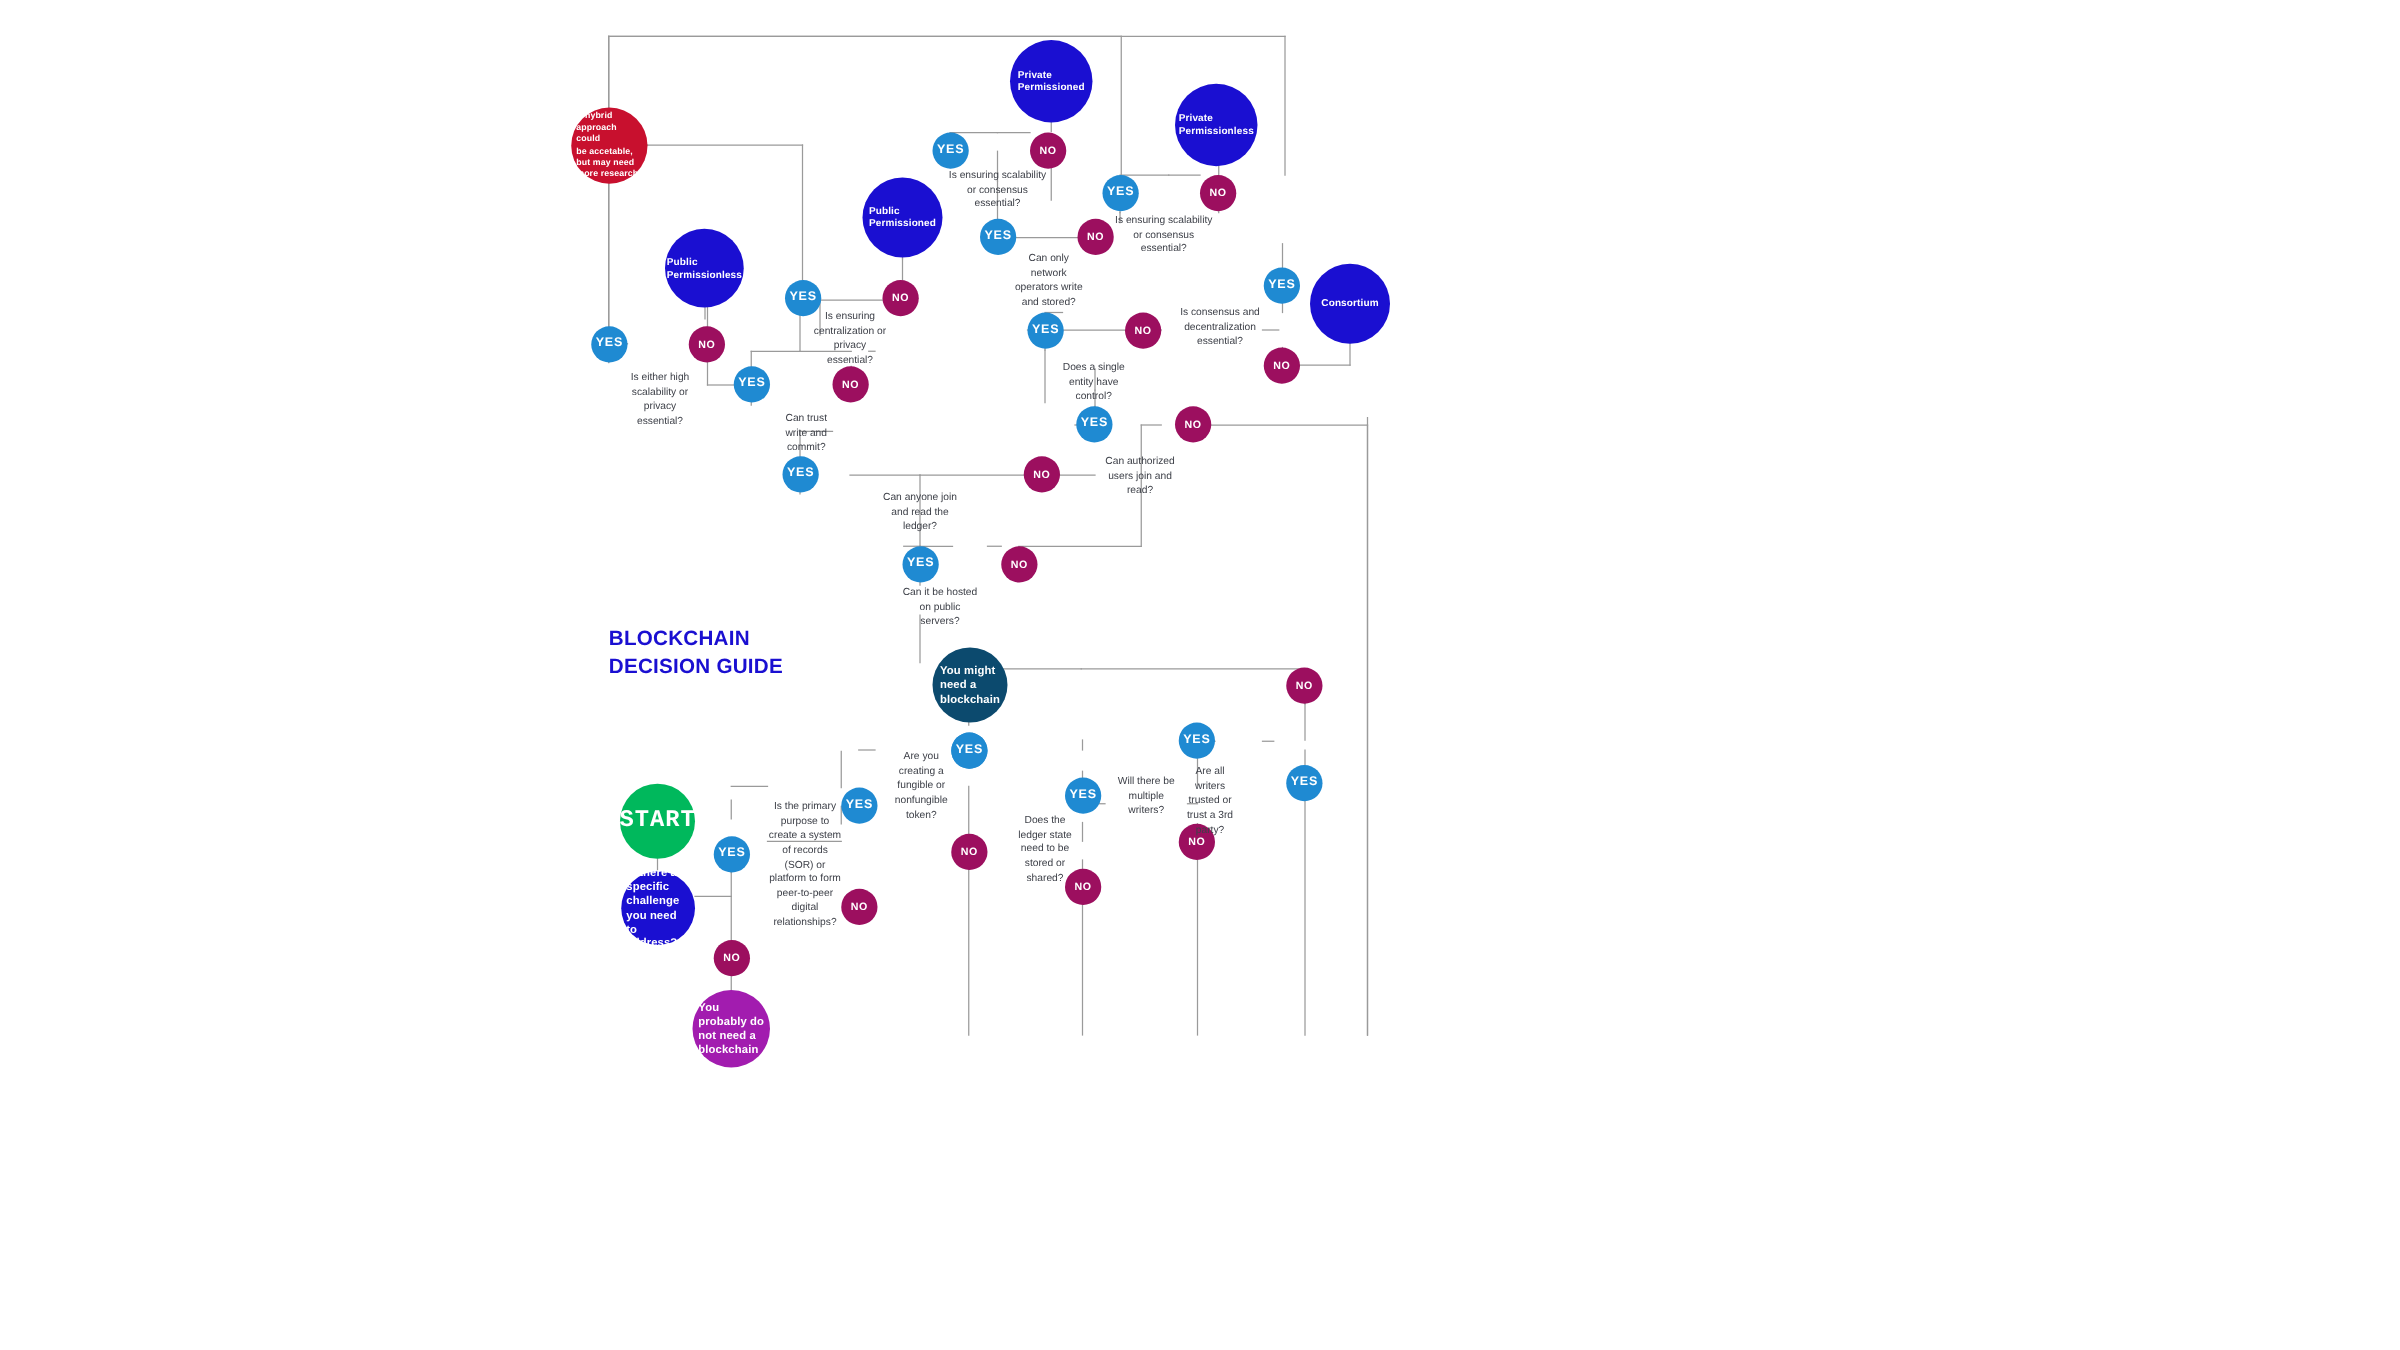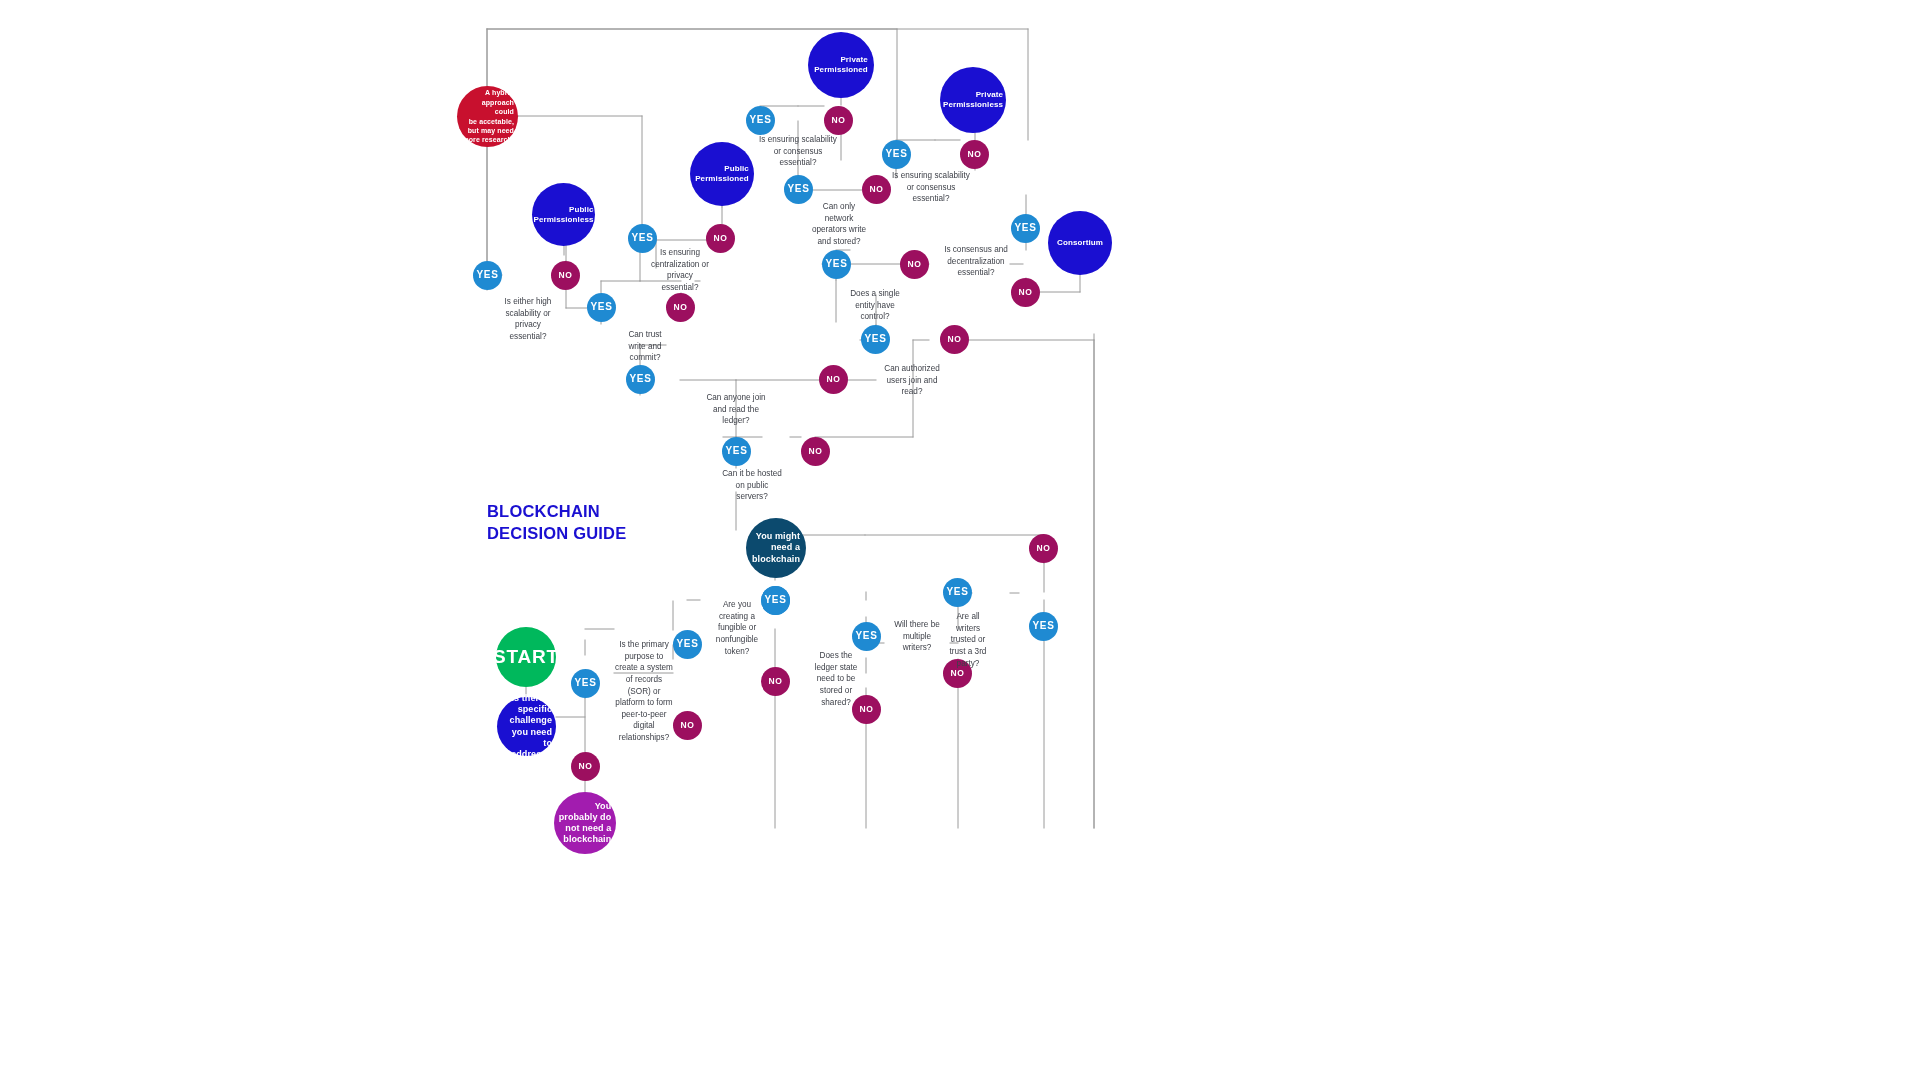--- a/index.html
+++ b/index.html
@@ -27,21 +27,21 @@
     width: 1920px;
     height: 1080px;
     pointer-events: none;
   }
   .node {
     position: absolute;
     border-radius: 50%;
     display: flex;
     align-items: center;
     justify-content: center;
-    text-align: right;
+    text-align: left;
     box-sizing: border-box;
     color: #ffffff;
     line-height: 1.25;
     font-weight: bold;
     letter-spacing: 0.1px;
     -webkit-font-smoothing: antialiased;
   }
   .node .lbl {
     display: block;
     white-space: pre-line;
@@ -54,20 +54,21 @@
   }
   .n-no {
     background: #9c0f5f;
     font-size: 8.5px;
     letter-spacing: 0.6px;
   }
   .n-start {
     background: #00b85c;
     font-size: 19px;
     letter-spacing: 0.8px;
+    font-family: Liberation Mono, monospace;
   }
   .n-outcome-green {
     background: #0c4a6e;
     font-size: 9px;
   }
   .n-outcome-red {
     background: #a21caf;
     font-size: 9px;
   }
   .n-outcome-crimson {

